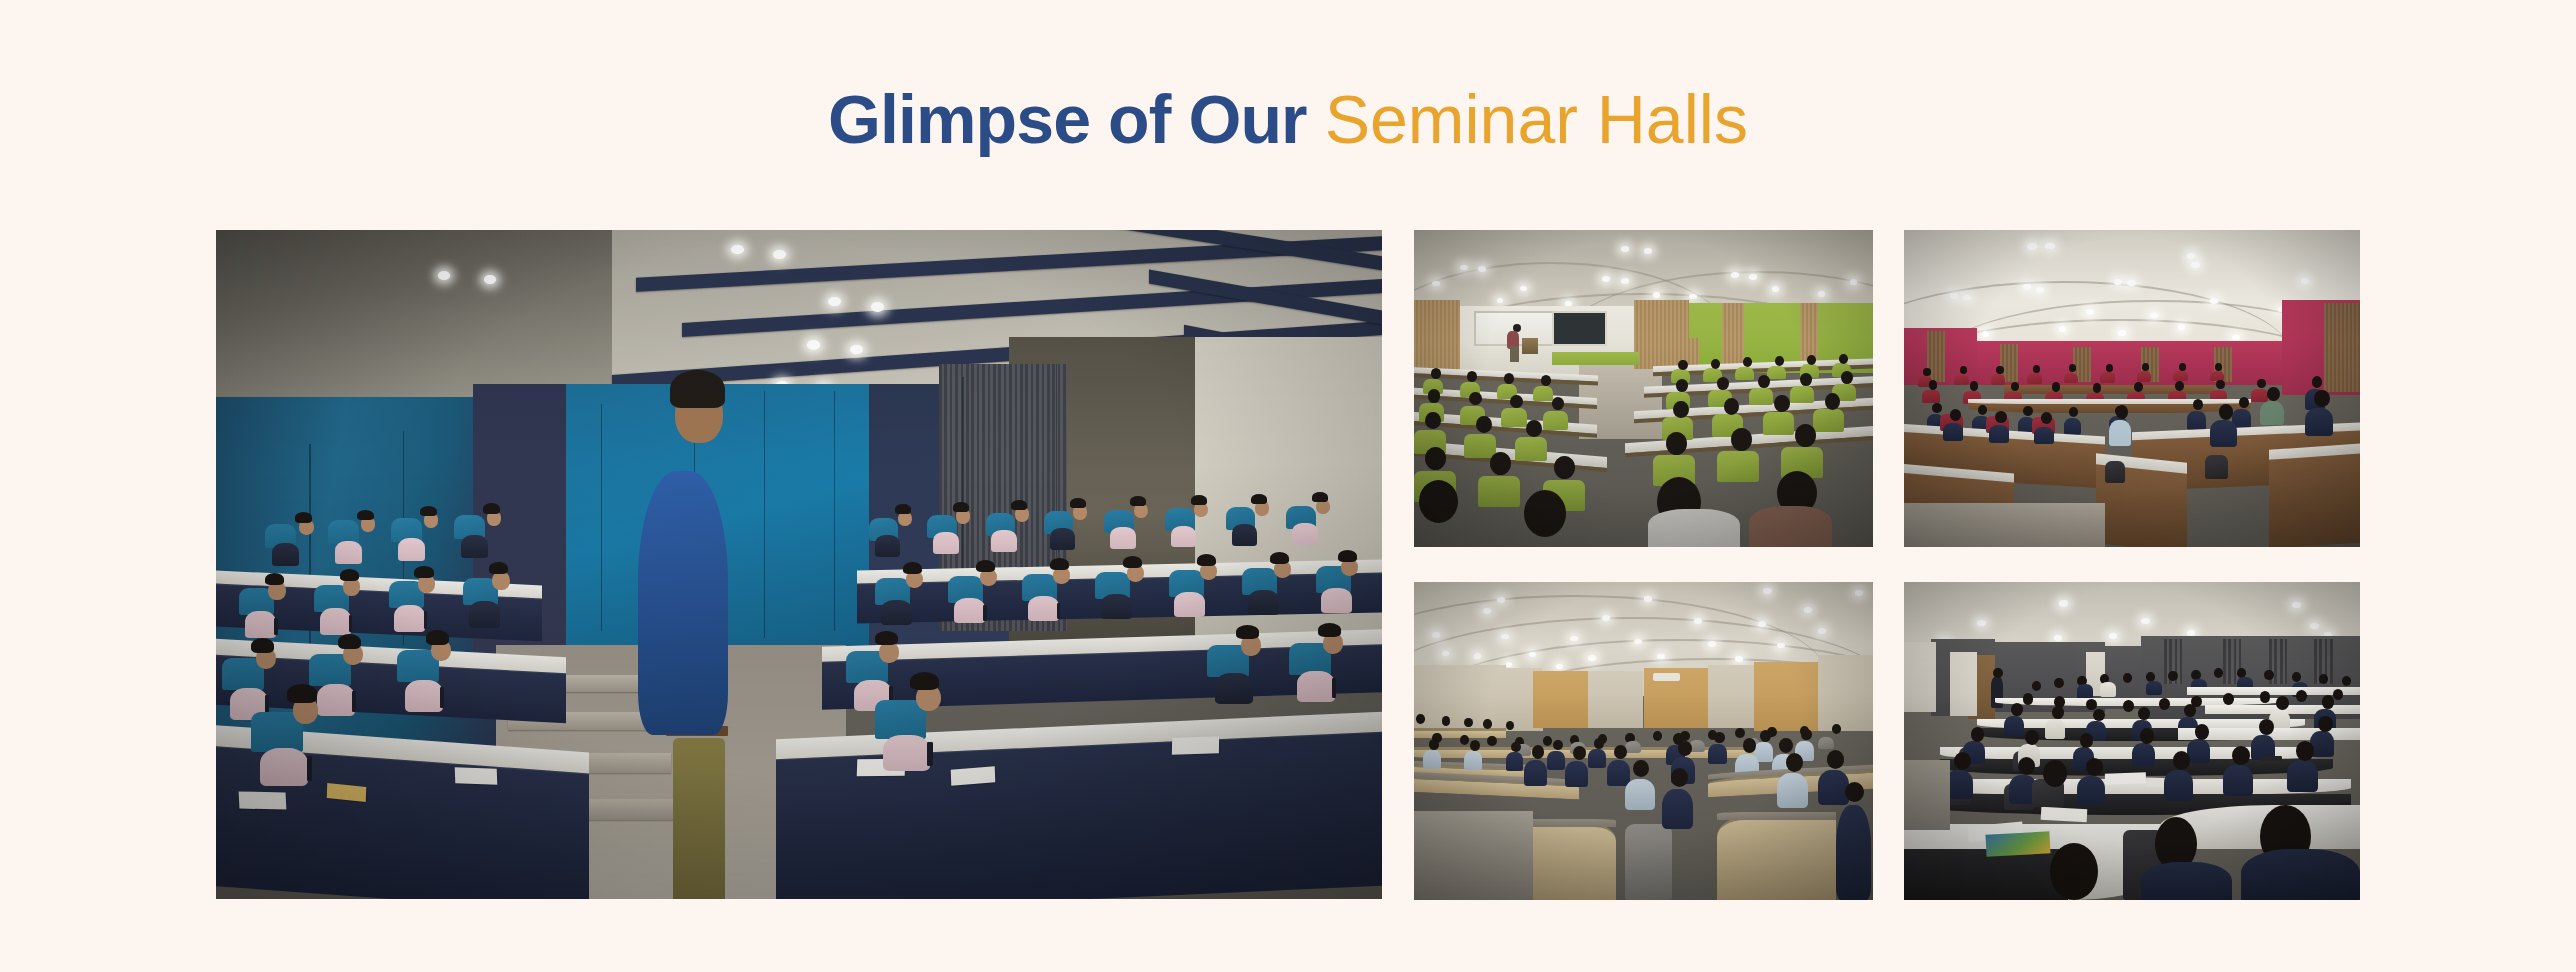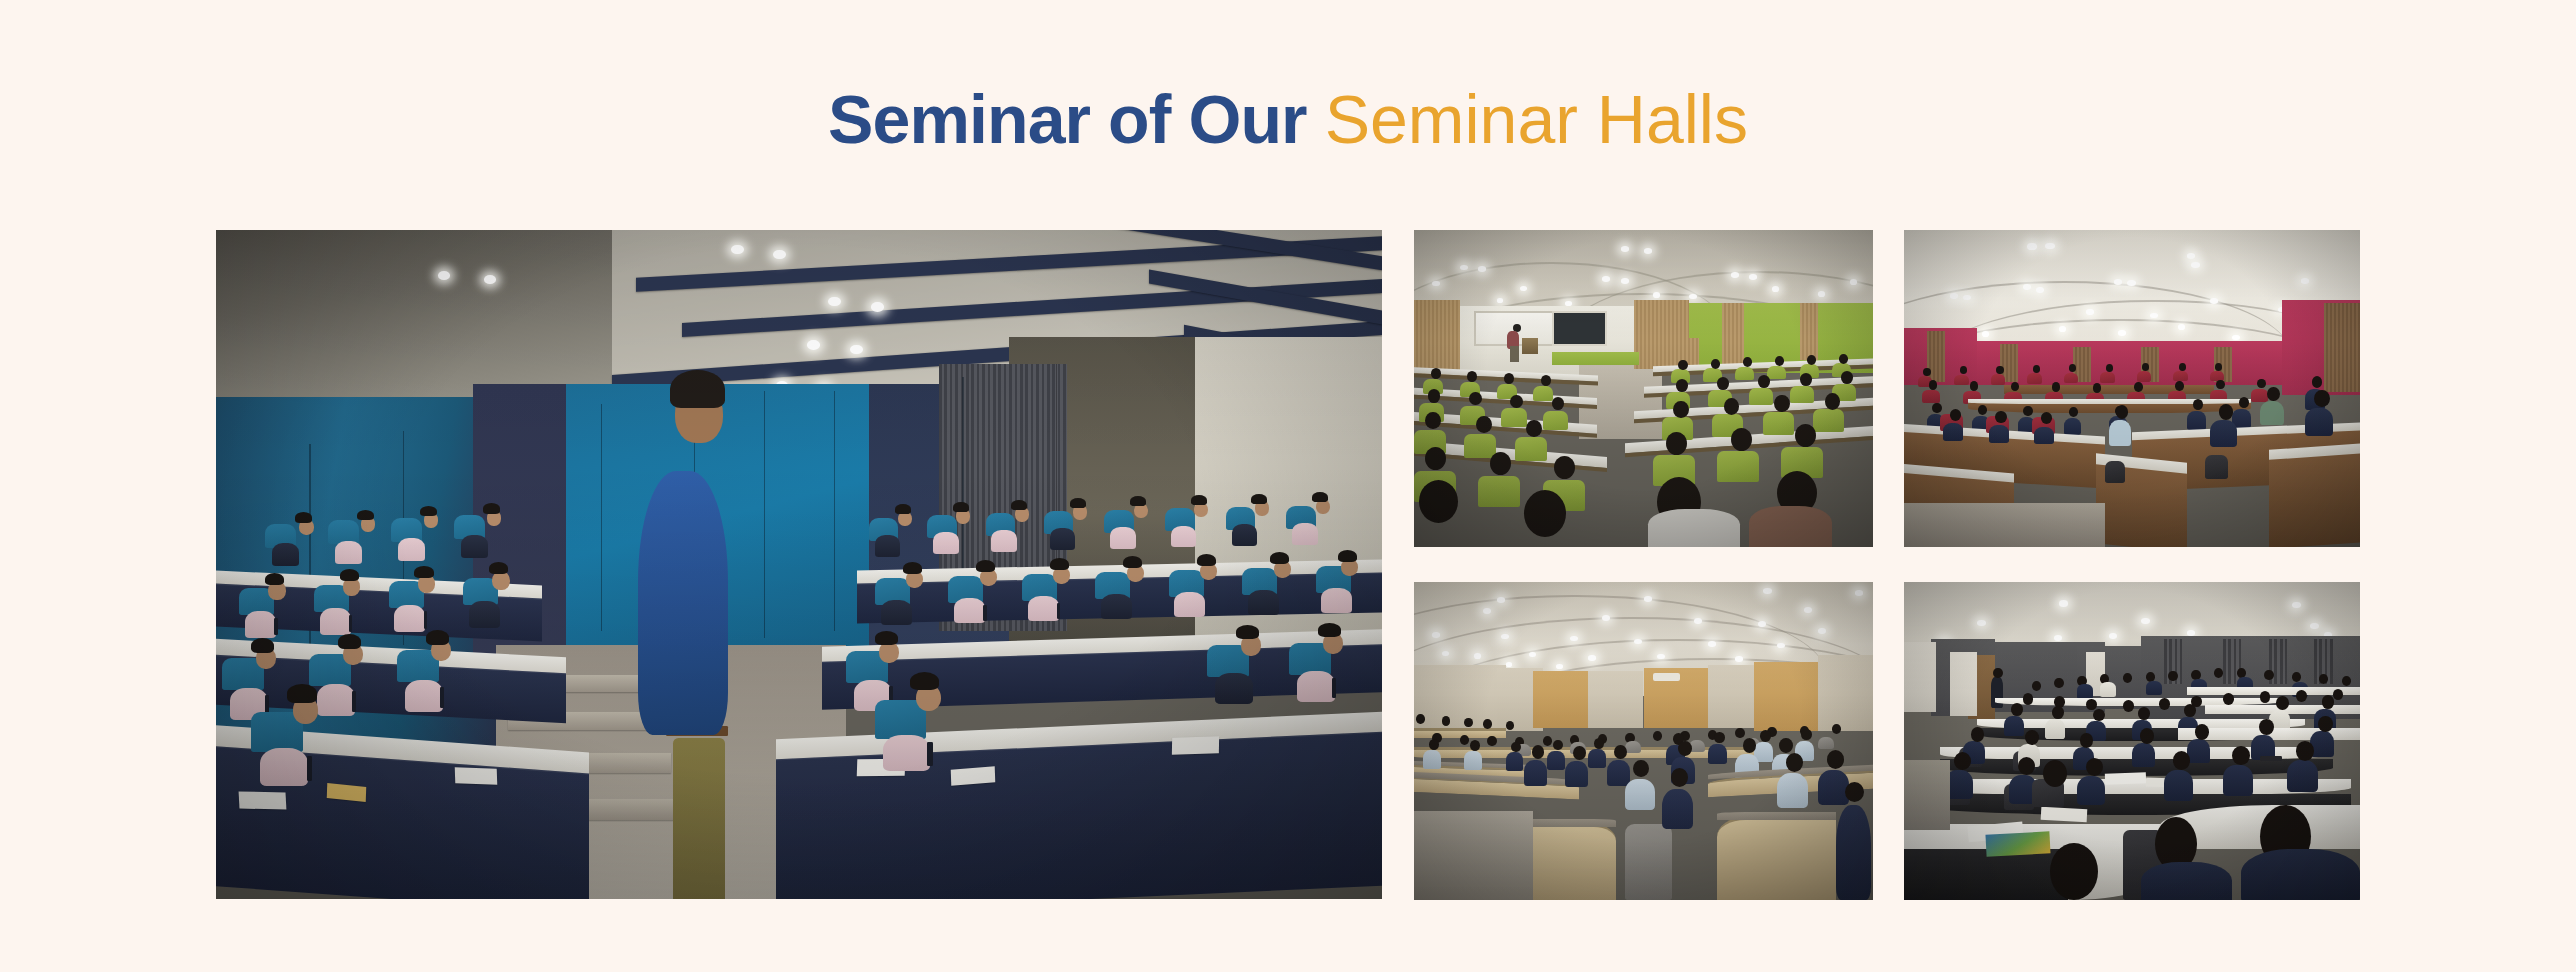--- a/index.html
+++ b/index.html
@@ -247,21 +247,21 @@
     position: absolute; inset: 0; pointer-events: none;
     background: linear-gradient(180deg, rgba(0,0,0,.06) 0%, rgba(0,0,0,0) 35%, rgba(0,0,0,.18) 100%);
   }
 </style>
 </head>
 <body>
 
 <div class="page">
 
   <h1 class="gallery-heading">
-    <span class="heading-primary">Seminar of Our</span><span>&nbsp;</span><span class="heading-accent">Seminar Halls</span>
+    <span class="heading-primary">Glimpse of Our</span><span>&nbsp;</span><span class="heading-accent">Seminar Halls</span>
   </h1>
 
   <div class="gallery-grid">
 
     <figure class="photo photo-main">
       <div class="photo-scene">
 
         <div class="m-ceiling"></div>
 
         <div class="m-ceil-panel" style="left:34%;top:0%;width:66%;height:30%;"></div>

